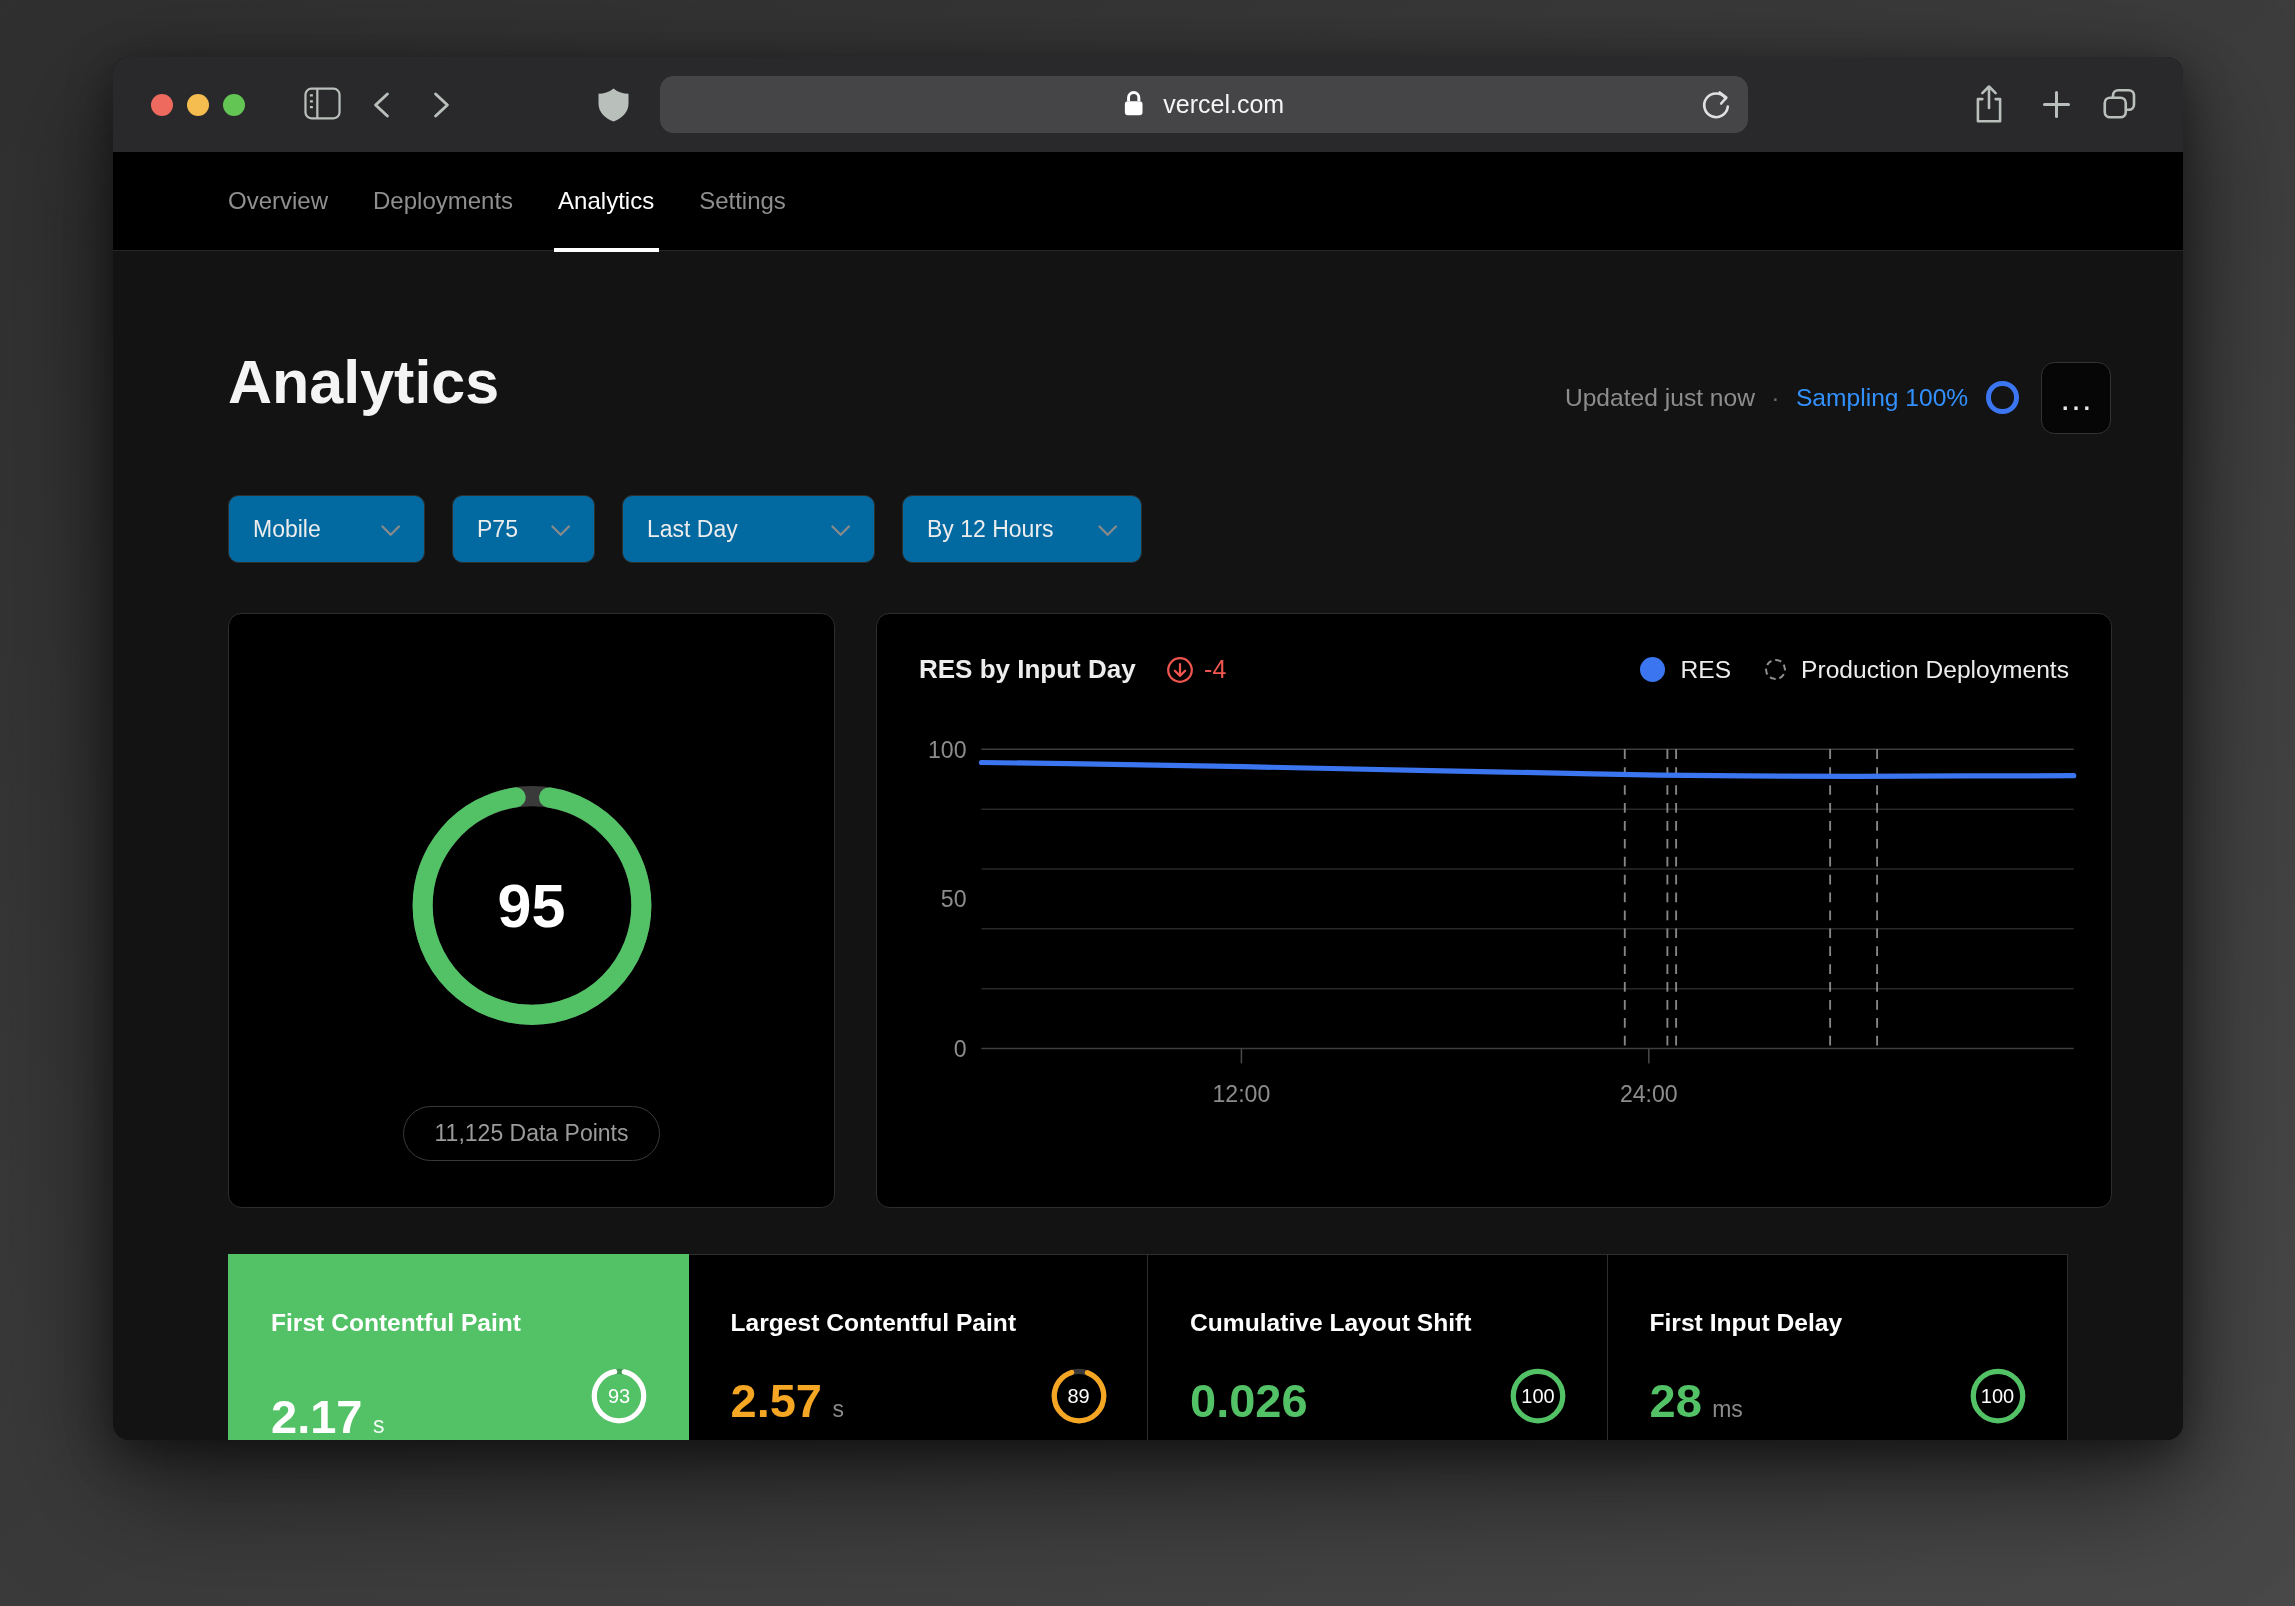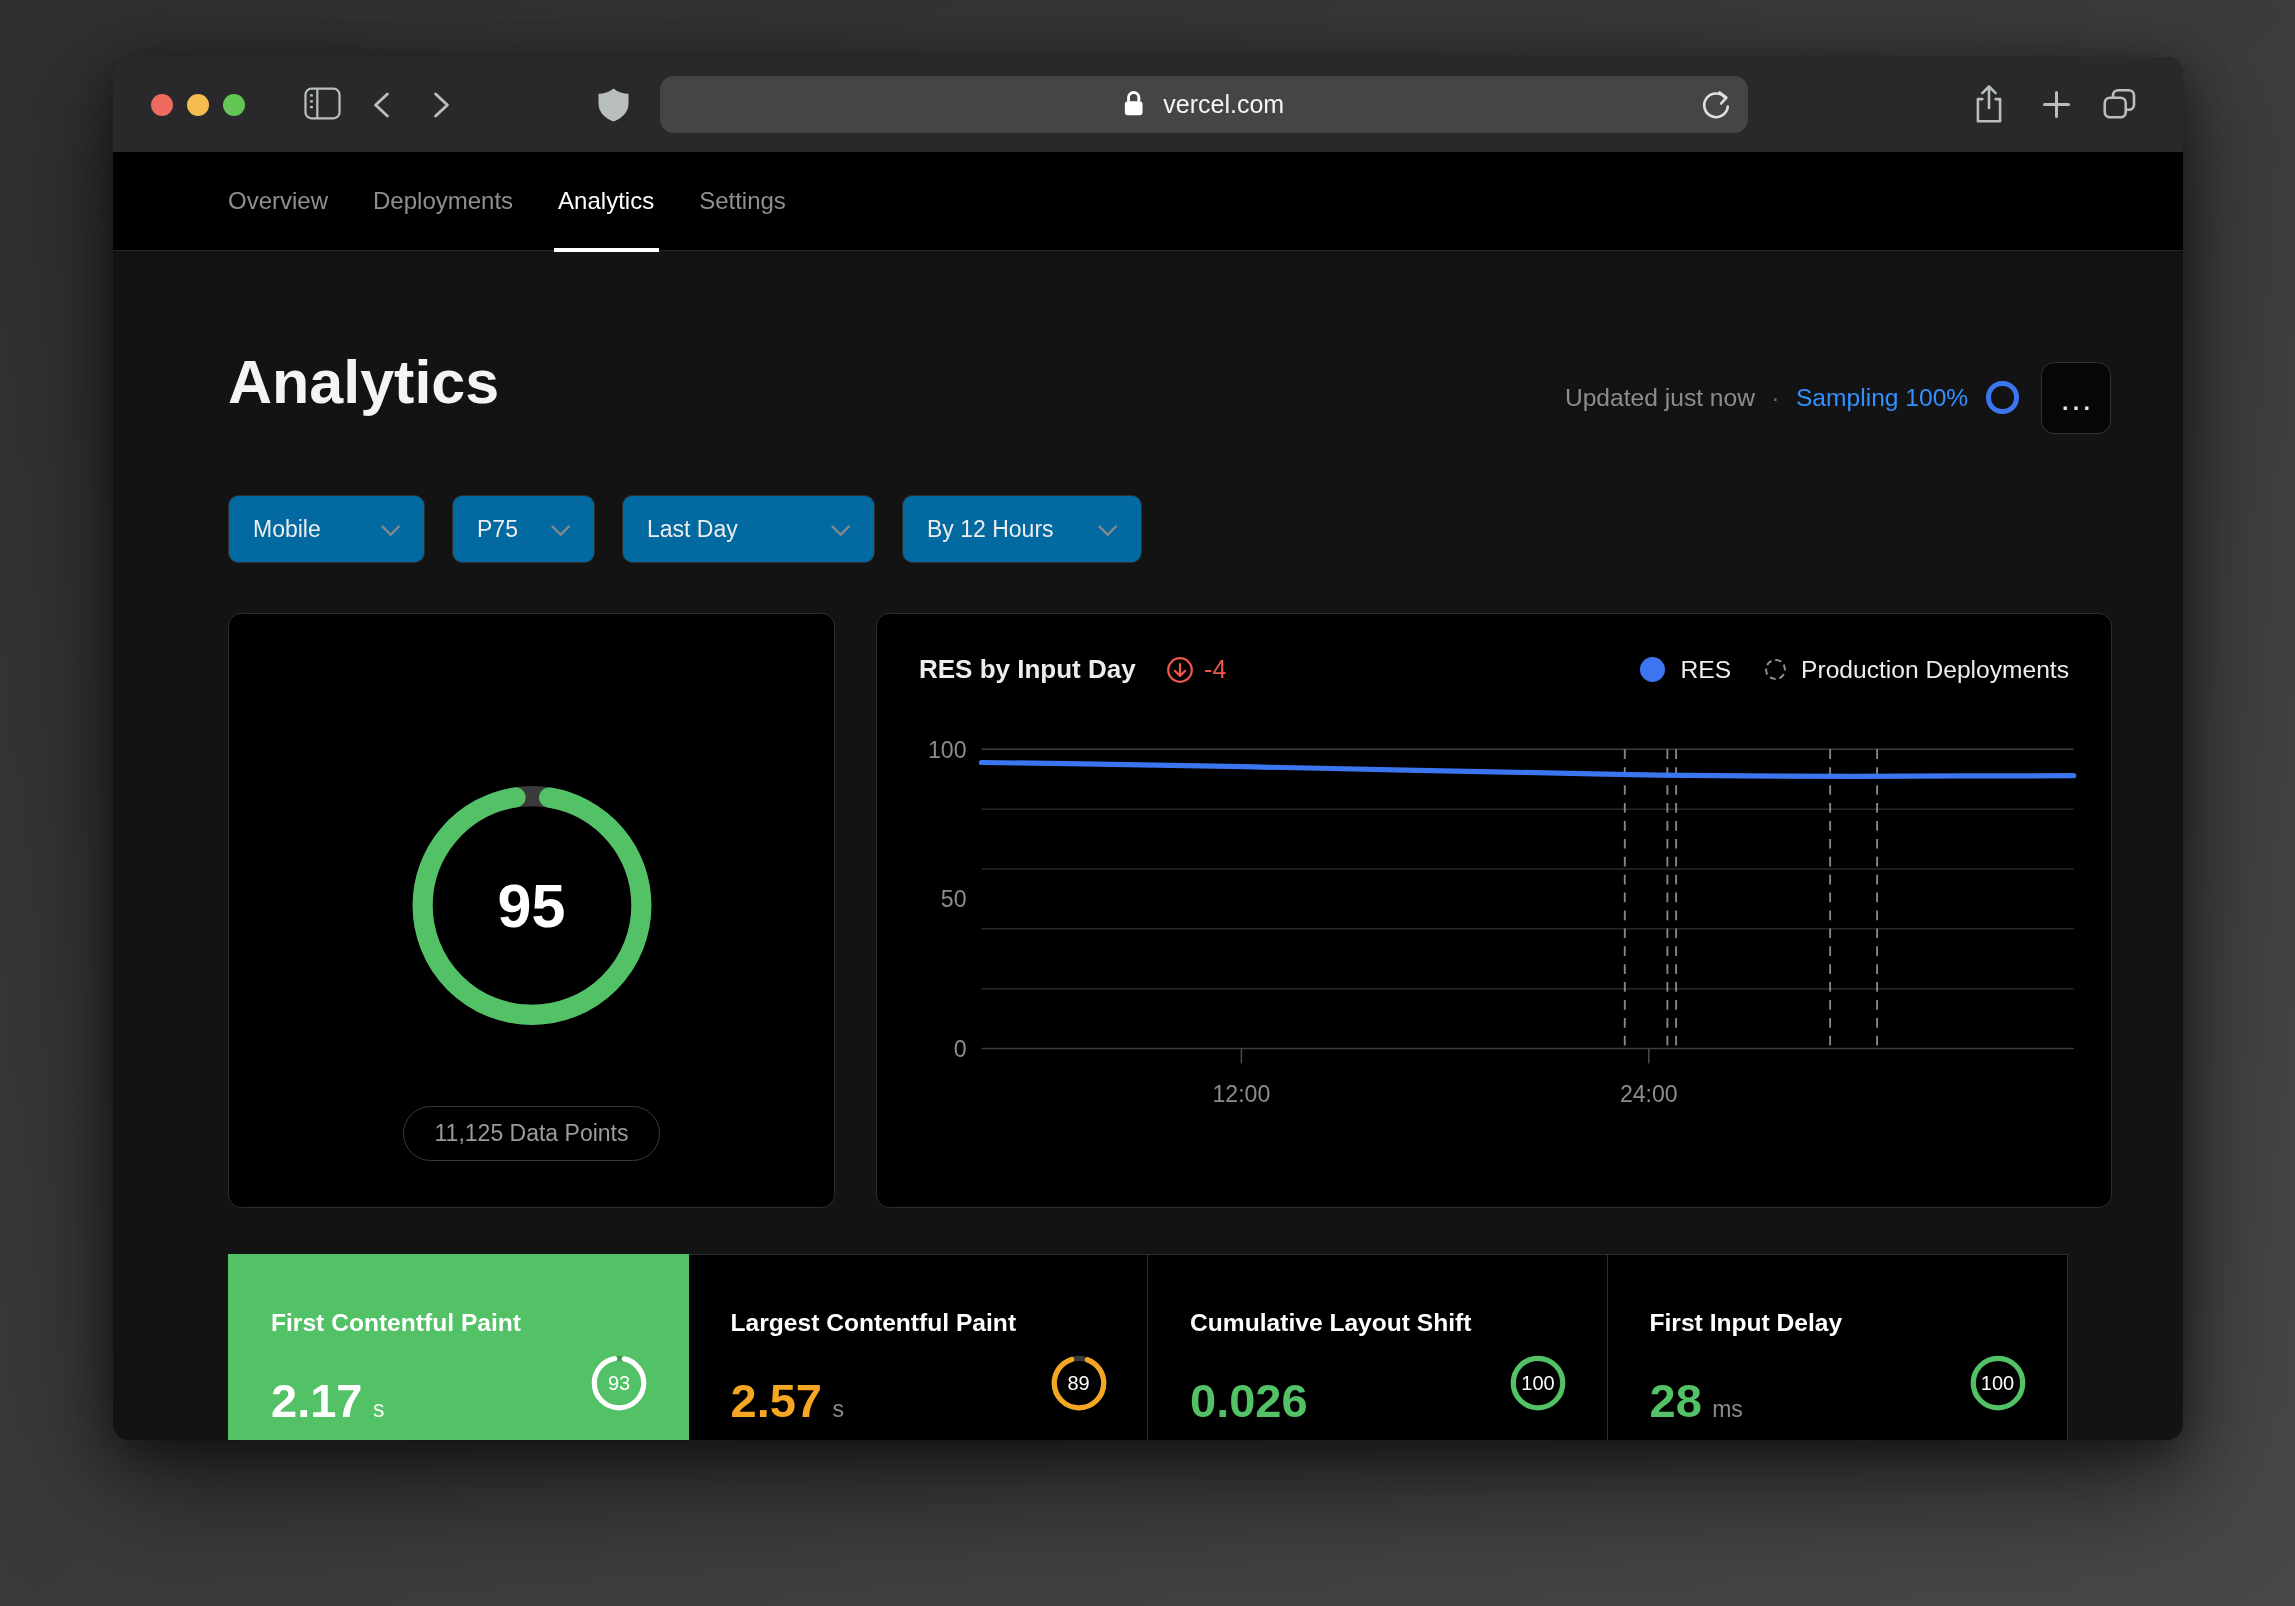--- a/index.html
+++ b/index.html
@@ -90,21 +90,21 @@
   .chart-svg{position:absolute;left:0;top:0;width:100%;height:100%;pointer-events:none;}
   
   .metrics{position:absolute;left:115px;top:1002px;width:1884px;height:246px;display:flex;}
   .metric-card{width:461px;box-sizing:border-box;background:#000;border:1.5px solid #2e2e2e;position:relative;cursor:pointer;}
   .metric-card + .metric-card{margin-left:-1.5px;}
   .metric-card.selected{z-index:2;}
   .m-title{position:absolute;left:42px;top:54px;font-size:24.6px;font-weight:600;color:#fff;}
   .m-value-row{position:absolute;left:42px;top:118px;display:flex;align-items:baseline;}
   .m-value{font-size:47px;font-weight:700;}
   .m-unit{font-size:23px;margin-left:10.4px;}
-  .badge{position:absolute;right:39px;top:98px;width:60px;height:60px;}
+  .badge{position:absolute;right:39px;top:111px;width:60px;height:60px;}
   .badge-num{position:absolute;inset:0;display:flex;align-items:center;justify-content:center;font-size:20px;color:#fff;}
 </style>
 </head>
 <body>
 
 <div class="window">
 
   <div class="toolbar">
     <span class="tl r"></span>
     <span class="tl y"></span>
@@ -278,21 +278,21 @@
           <line x1="1034.504" x2="1034.504" y1="582" y2="602" stroke="#4a4a4a" stroke-width="2"></line>
           <text x="1034.504" y="654" text-anchor="middle" fill="#8c8c8c" font-size="31" font-family="Liberation Sans, sans-serif">24:00</text>
           <polyline points="140,198.644 257.12,200.248 374.24,202.253 491.36,204.25799999999998 608.48,206.66400000000004 725.6,209.07 842.72,211.476 959.84,213.882 1047.6799999999998,215.486 1164.8,216.68900000000002 1311.2,217.08999999999997 1457.6000000000001,216.68900000000002 1604,216.288" fill="none" stroke="#3b76f0" stroke-width="7" stroke-linecap="round" stroke-linejoin="round"></polyline>
         </svg>
     </div>
 
     <div class="metrics">
       <div class="metric-card selected" style="background: rgb(83, 194, 102); border-color: rgb(83, 194, 102);">
         <div class="m-title">First Contentful Paint</div>
         <div class="m-value-row">
-          <span class="m-value" style="color: rgb(255, 255, 255);">2.17</span>
+          <span class="m-value" style="color: rgb(255, 255, 255); margin-top: 16px;">2.17</span>
           <span class="m-unit" style="color: rgba(255, 255, 255, 0.92);">s</span>
         </div>
         <div class="badge">
           <svg width="60" height="60" viewBox="0 0 80 80">
             <circle class="badge-track" cx="40" cy="40" r="33" fill="none" stroke-width="7" stroke="rgba(0,0,0,.22)"></circle>
             <circle class="badge-arc" cx="40" cy="40" r="33" fill="none" stroke-width="7" stroke-linecap="round" transform="rotate(-90 40 40)" stroke="#ffffff" stroke-dasharray="192.8309570773415 14.514158059584844" stroke-dashoffset="-7.257079029792422"></circle>
           </svg>
           <span class="badge-num">93</span>
         </div>
       </div>

